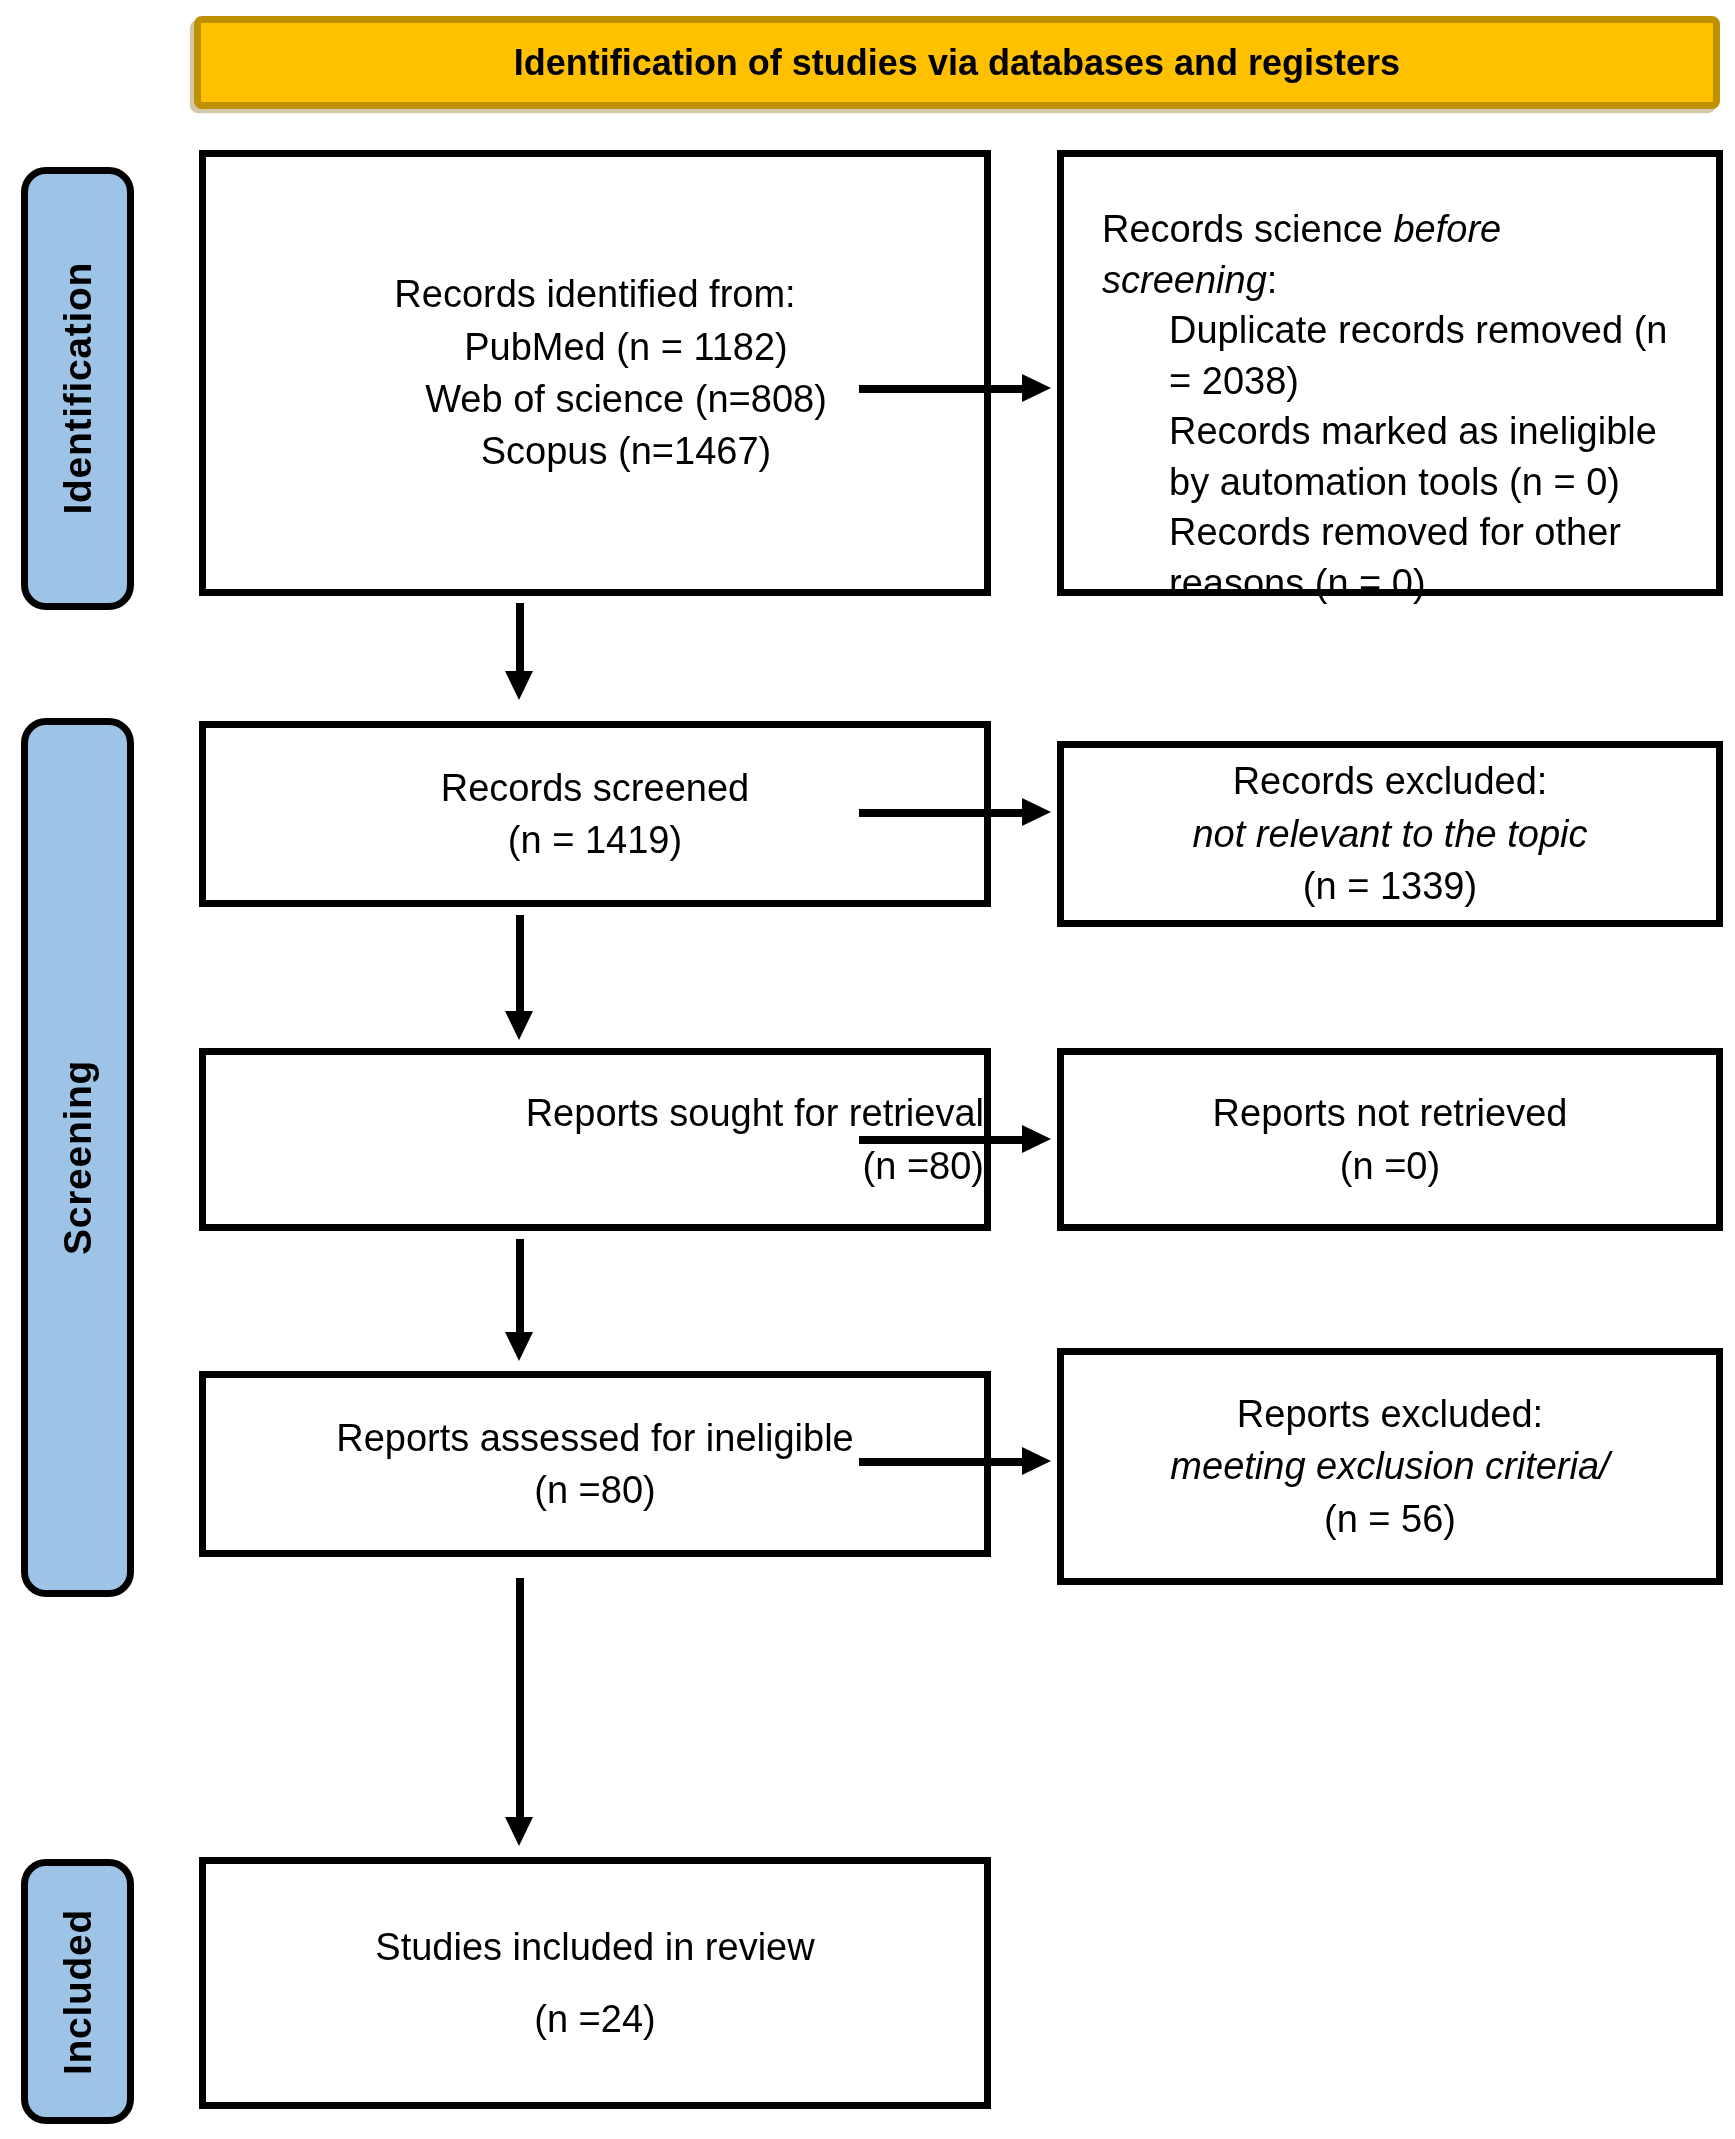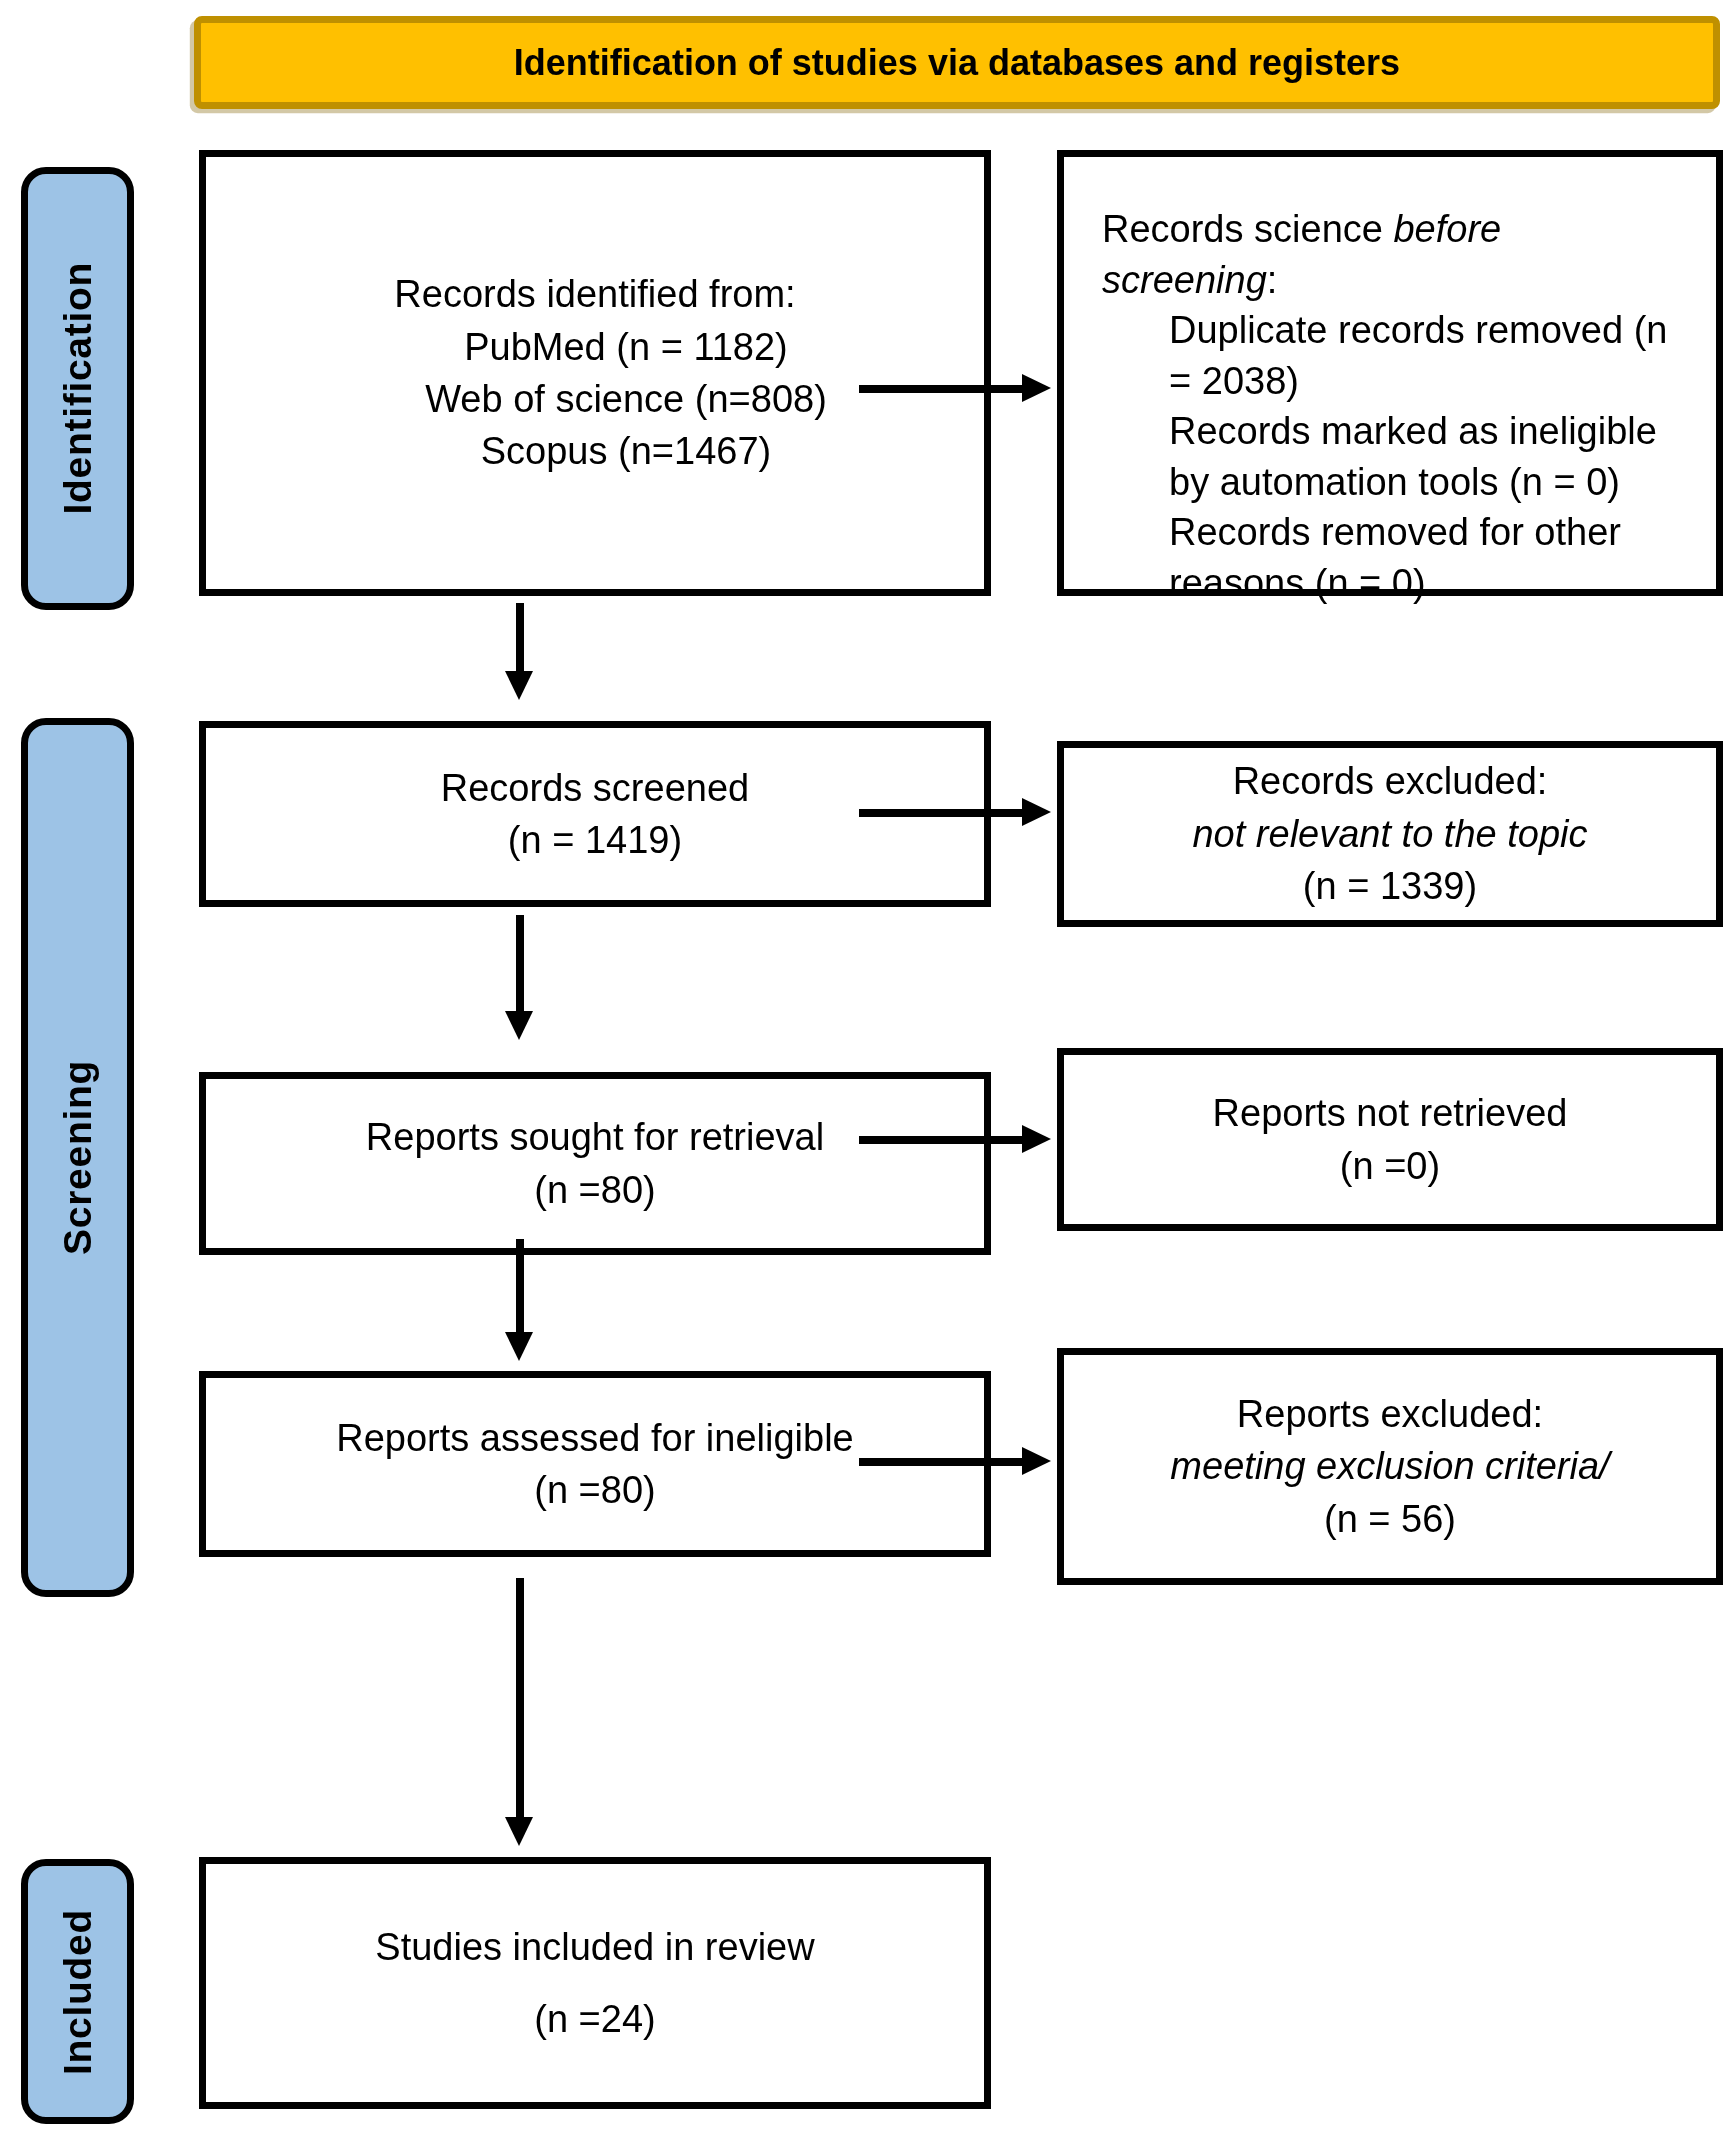--- a/index.html
+++ b/index.html
@@ -52,21 +52,21 @@
     border: 7.7px solid #000;
     font-size: 38px; line-height: 1.38;
     display: flex; flex-direction: column; justify-content: center;
     text-align: center;
   }
   .lcol { left: 199px; width: 792px; }
   .rcol { left: 1057px; width: 666px; }
 
   .b-identified { top: 150px;  height: 446px; }
   .b-screened   { top: 721px; height: 186px; }
-  .b-sought     { top: 1072px; height: 183px; }
+  .b-sought     { top: 1048px; height: 183px; align-items: flex-end; }
   .b-assessed   { top: 1371px; height: 186px; }
   .b-included   { top: 1857px; height: 252px; gap: 19px; }
 
   .b-removed    { top: 150px;  height: 446px;
                   justify-content: flex-start; text-align: left;
                   padding: 47px 32px 0 38px; line-height: 1.33; }
   .b-excluded-records { top: 721px; height: 186px; margin-top: 20px; }
   .b-not-retrieved    { top: 1048px; height: 183px; }
   .b-excluded-reports { top: 1348px; height: 237px; }
 

